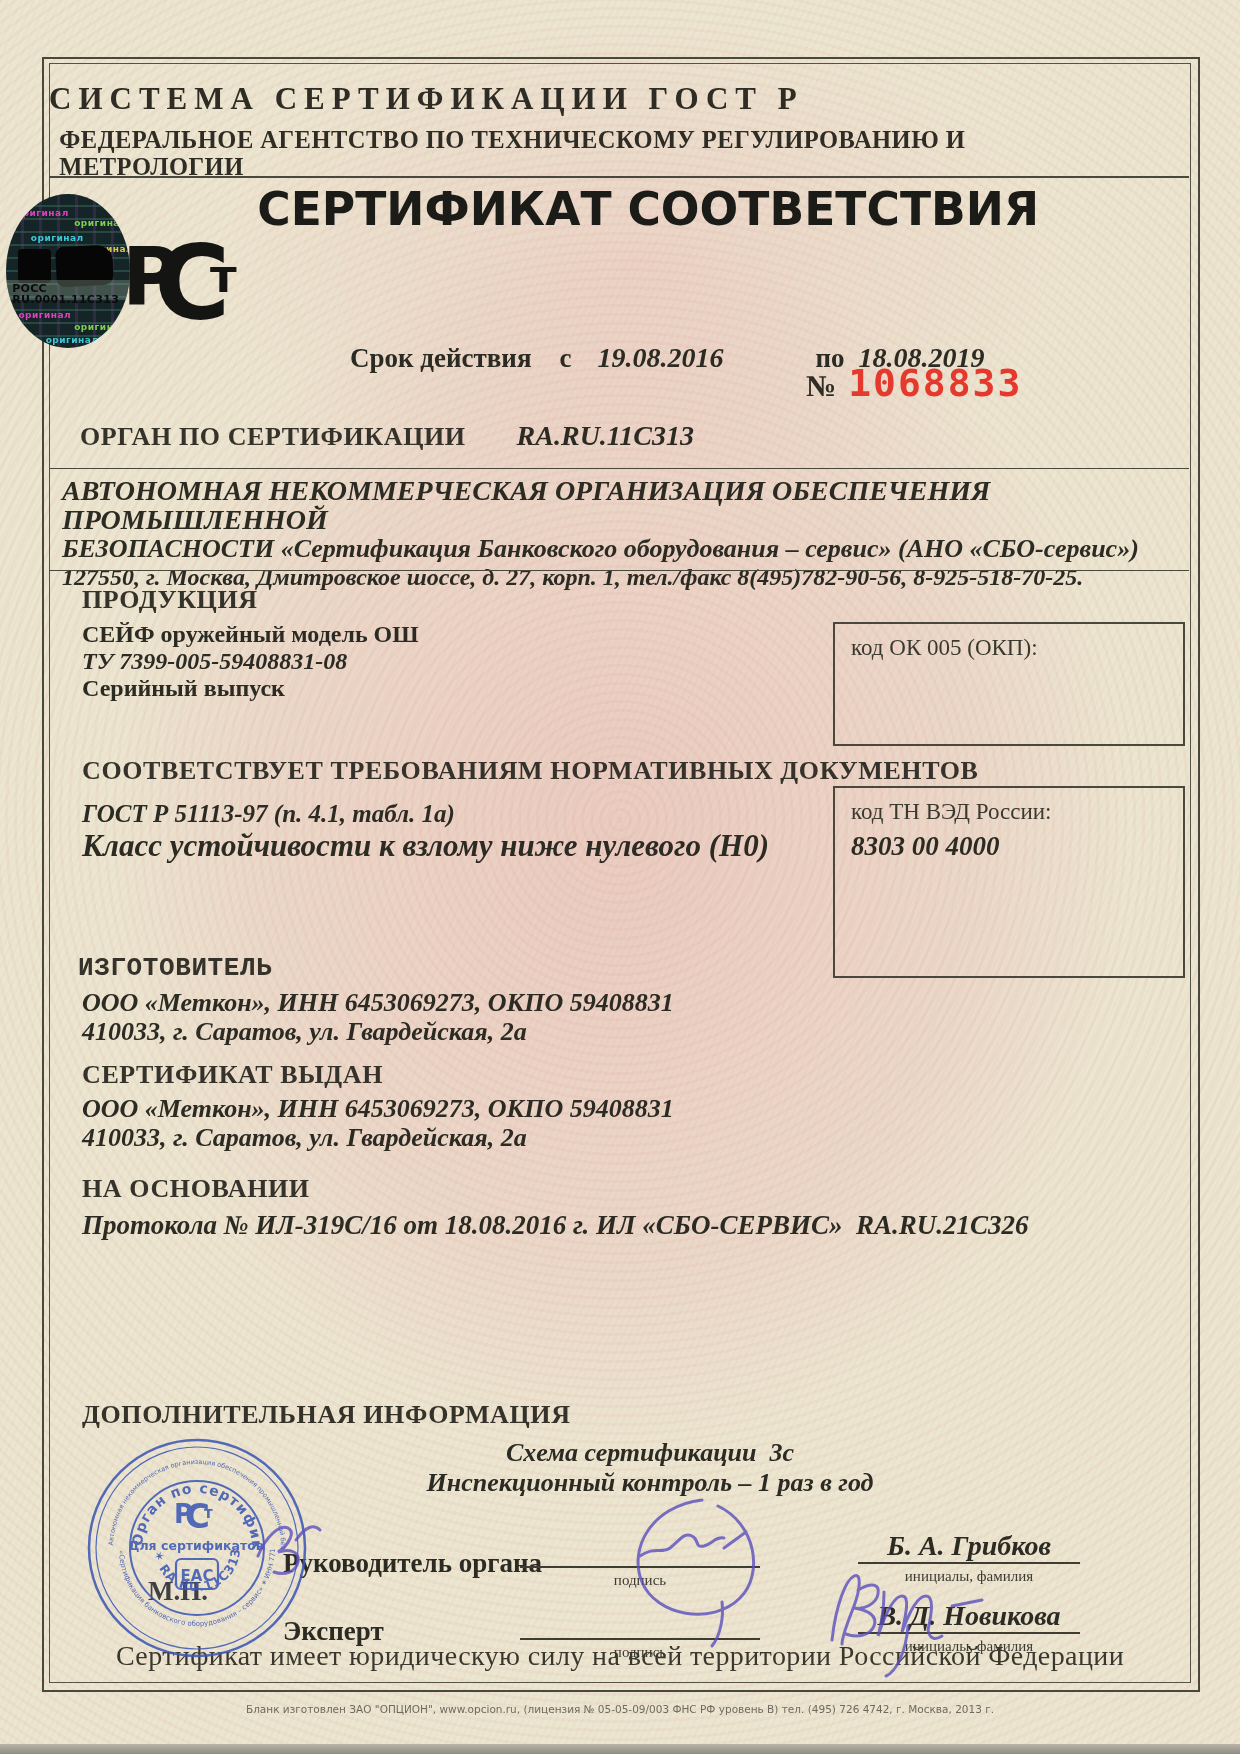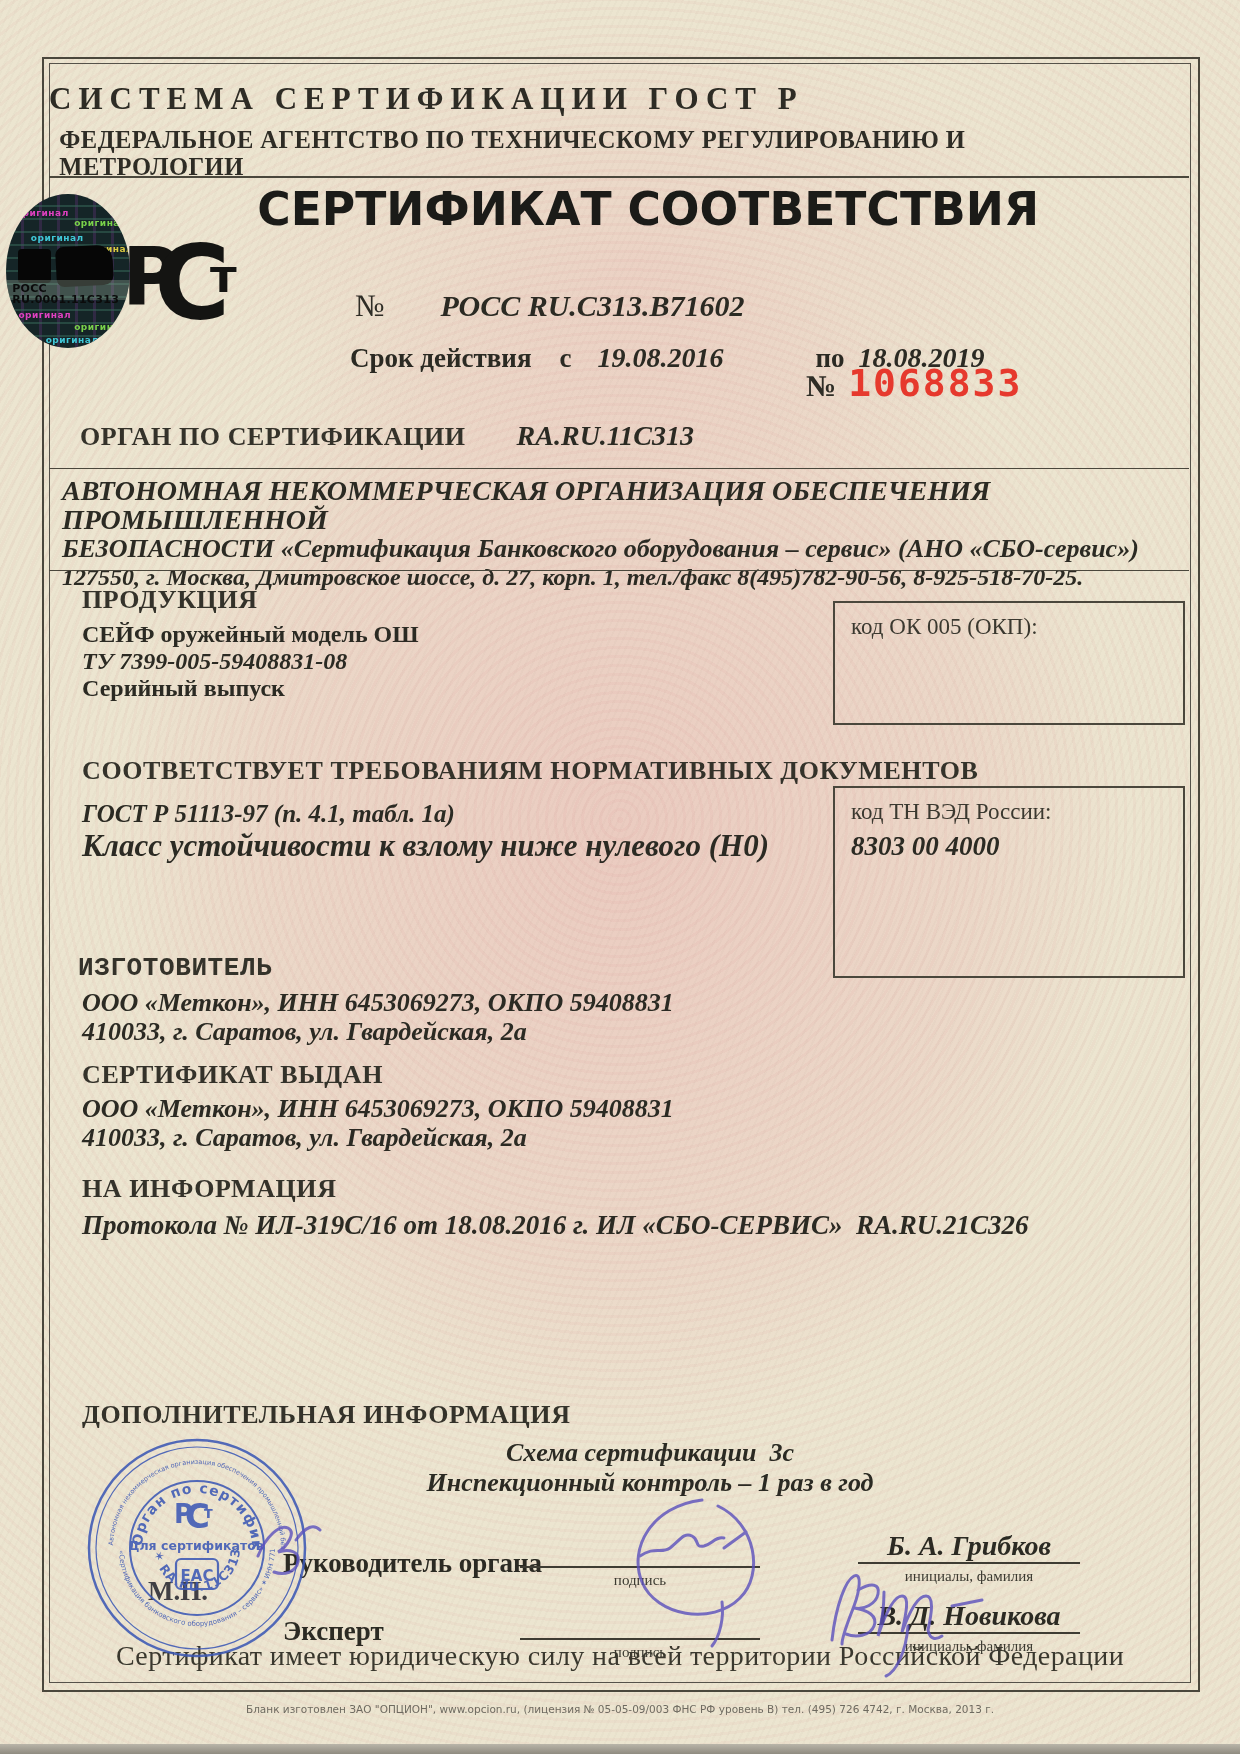--- a/index.html
+++ b/index.html
@@ -58,24 +58,20 @@
   <div class="abs borderB"></div>
   <div class="abs hline" style="left:49px;top:176px;width:1140px;"></div>
 
   <div class="abs headerbox">
     <div class="sysline">СИСТЕМА СЕРТИФИКАЦИИ ГОСТ Р</div>
     <div class="agline">ФЕДЕРАЛЬНОЕ АГЕНТСТВО ПО ТЕХНИЧЕСКОМУ РЕГУЛИРОВАНИЮ И МЕТРОЛОГИИ</div>
   </div>
 
   <div class="abs title">СЕРТИФИКАТ СООТВЕТСТВИЯ</div>
 
-  <div class="abs" style="left:355px;top:288px;">
-    <span class="ser" style="font-size:31px;">№</span>
-    <span class="bi" style="font-size:30px;margin-left:52px;">РОСС RU.С313.В71602</span>
-  </div>
 
   <div class="abs" style="left:350px;top:342px;">
     <span class="bu" style="font-size:27px;">Срок действия</span>
     <span class="bu" style="font-size:27px;margin-left:24px;">с</span>
     <span class="bi" style="font-size:28px;margin-left:22px;">19.08.2016</span>
     <span class="bu" style="font-size:27px;margin-left:88px;">по</span>
     <span class="bi" style="font-size:28px;margin-left:10px;">18.08.2019</span>
   </div>
 
   <div class="abs" style="left:806px;top:364px;">
@@ -95,21 +91,21 @@
     <div class="bi" style="font-size:24px;line-height:28px;">127550, г. Москва, Дмитровское шоссе, д. 27, корп. 1, тел./факс 8(495)782-90-56, 8-925-518-70-25.</div>
   </div>
   <div class="abs hline thin" style="left:49px;top:570px;width:1140px;"></div>
 
   <div class="abs lbl" style="left:82px;top:585px;">ПРОДУКЦИЯ</div>
   <div class="abs" style="left:82px;top:621px;">
     <div class="bu" style="font-size:24px;line-height:27px;">СЕЙФ оружейный модель ОШ</div>
     <div class="bi" style="font-size:24px;line-height:27px;">ТУ 7399-005-59408831-08</div>
     <div class="bu" style="font-size:24px;line-height:27px;">Серийный выпуск</div>
   </div>
-  <div class="abs codebox" style="left:833px;top:601px;width:352px;height:124px;">
+  <div class="abs codebox" style="left:833px;top:622px;width:352px;height:124px;">
     <div class="cb-label">код ОК 005 (ОКП):</div>
   </div>
 
   <div class="abs lbl" style="left:82px;top:756px;">СООТВЕТСТВУЕТ ТРЕБОВАНИЯМ НОРМАТИВНЫХ ДОКУМЕНТОВ</div>
   <div class="abs" style="left:82px;top:798px;">
     <div class="bi" style="font-size:25px;line-height:32px;">ГОСТ Р 51113-97 (п. 4.1, табл. 1а)</div>
     <div class="bi" style="font-size:31px;line-height:32px;">Класс устойчивости к взлому ниже нулевого (Н0)</div>
   </div>
   <div class="abs codebox" style="left:833px;top:786px;width:352px;height:192px;">
     <div class="cb-label">код ТН ВЭД России:</div>
@@ -121,21 +117,21 @@
     <div class="bi" style="font-size:26px;line-height:29px;">ООО «Меткон», ИНН 6453069273, ОКПО 59408831</div>
     <div class="bi" style="font-size:26px;line-height:29px;">410033, г. Саратов, ул. Гвардейская, 2а</div>
   </div>
 
   <div class="abs lbl" style="left:82px;top:1060px;">СЕРТИФИКАТ ВЫДАН</div>
   <div class="abs" style="left:82px;top:1094px;">
     <div class="bi" style="font-size:26px;line-height:29px;">ООО «Меткон», ИНН 6453069273, ОКПО 59408831</div>
     <div class="bi" style="font-size:26px;line-height:29px;">410033, г. Саратов, ул. Гвардейская, 2а</div>
   </div>
 
-  <div class="abs lbl" style="left:82px;top:1174px;">НА ИНФОРМАЦИЯ</div>
+  <div class="abs lbl" style="left:82px;top:1174px;">НА ОСНОВАНИИ</div>
   <div class="abs bi prewrap" style="left:82px;top:1210px;font-size:27px;">Протокола № ИЛ-319С/16 от 18.08.2016 г. ИЛ «СБО-СЕРВИС»  RA.RU.21С326</div>
 
   <div class="abs lbl" style="left:82px;top:1400px;">ДОПОЛНИТЕЛЬНАЯ ИНФОРМАЦИЯ</div>
   <div class="abs" style="left:380px;top:1438px;width:540px;text-align:center;">
     <div class="bi prewrap" style="font-size:26px;line-height:30px;">Схема сертификации  3с</div>
     <div class="bi" style="font-size:26px;line-height:30px;">Инспекционный контроль – 1 раз в год</div>
   </div>
 
   <div class="abs bu" style="left:283px;top:1548px;font-size:27px;">Руководитель органа</div>
   <div class="abs sigline" style="left:520px;top:1540px;width:240px;height:26px;"></div>

